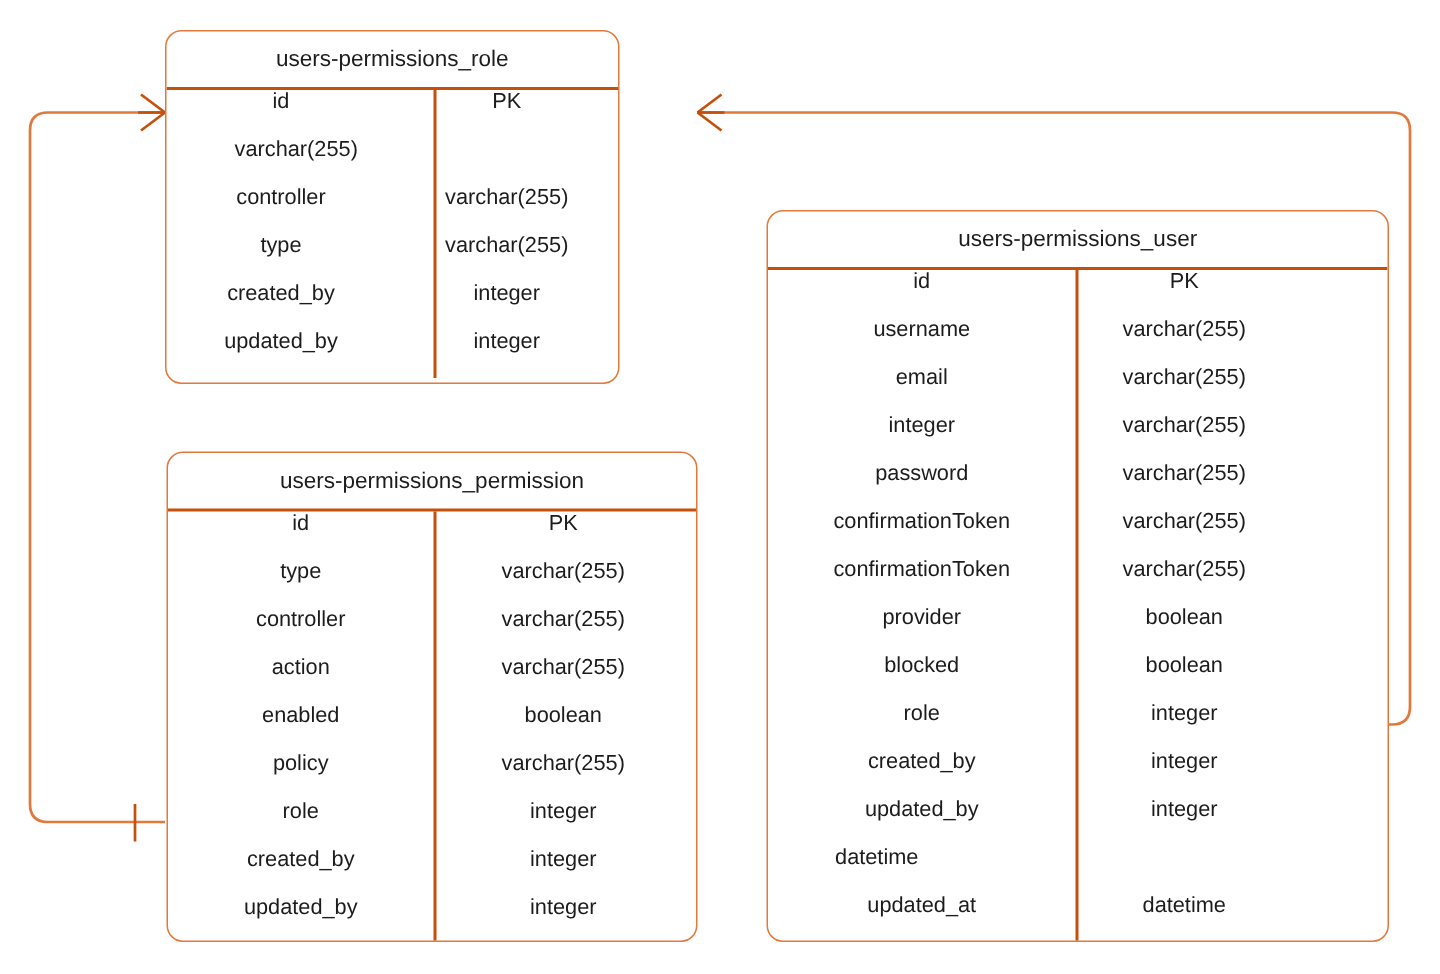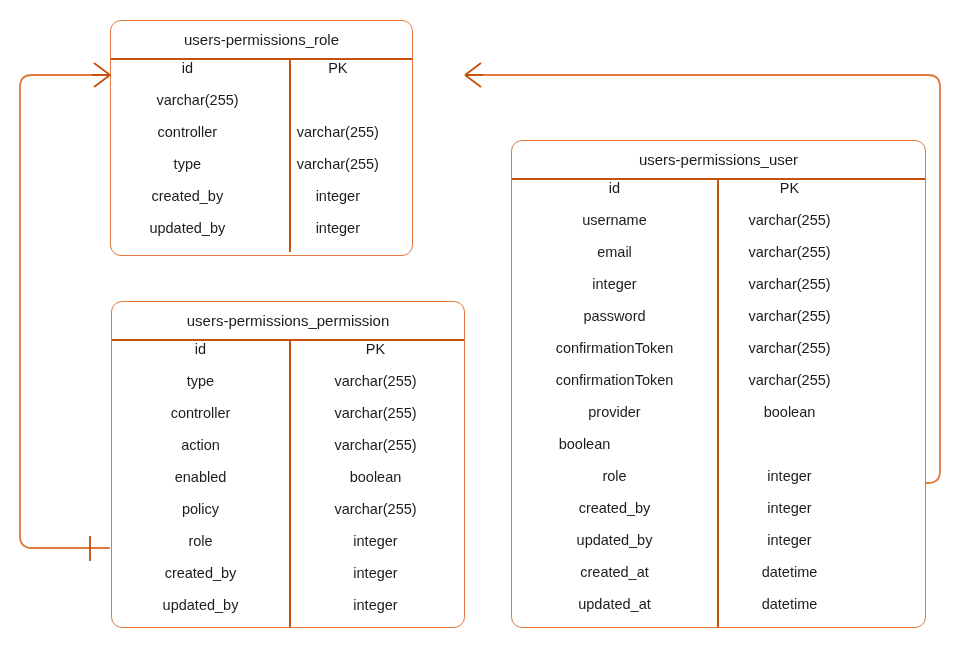--- a/index.html
+++ b/index.html
@@ -200,36 +200,36 @@
       </div>
       <div class="row">
         <div class="cell-name" style="width:205px;">confirmationToken</div>
         <div class="cell-type" style="width:145px;">varchar(255)</div>
       </div>
       <div class="row">
         <div class="cell-name" style="width:205px;">provider</div>
         <div class="cell-type" style="width:145px;">boolean</div>
       </div>
       <div class="row">
+        <div class="cell-name" style="width:205px;">blocked</div>
         <div class="cell-type" style="width:145px;">boolean</div>
       </div>
       <div class="row">
         <div class="cell-name" style="width:205px;">role</div>
         <div class="cell-type" style="width:145px;">integer</div>
       </div>
       <div class="row">
         <div class="cell-name" style="width:205px;">created_by</div>
         <div class="cell-type" style="width:145px;">integer</div>
       </div>
       <div class="row">
         <div class="cell-name" style="width:205px;">updated_by</div>
         <div class="cell-type" style="width:145px;">integer</div>
       </div>
       <div class="row">
-        <div class="cell-name" style="width:205px;">created_at</div>
         <div class="cell-type" style="width:145px;">datetime</div>
       </div>
       <div class="row">
         <div class="cell-name" style="width:205px;">updated_at</div>
         <div class="cell-type" style="width:145px;">datetime</div>
       </div>
     </div>
   </div>
 
 </div>

